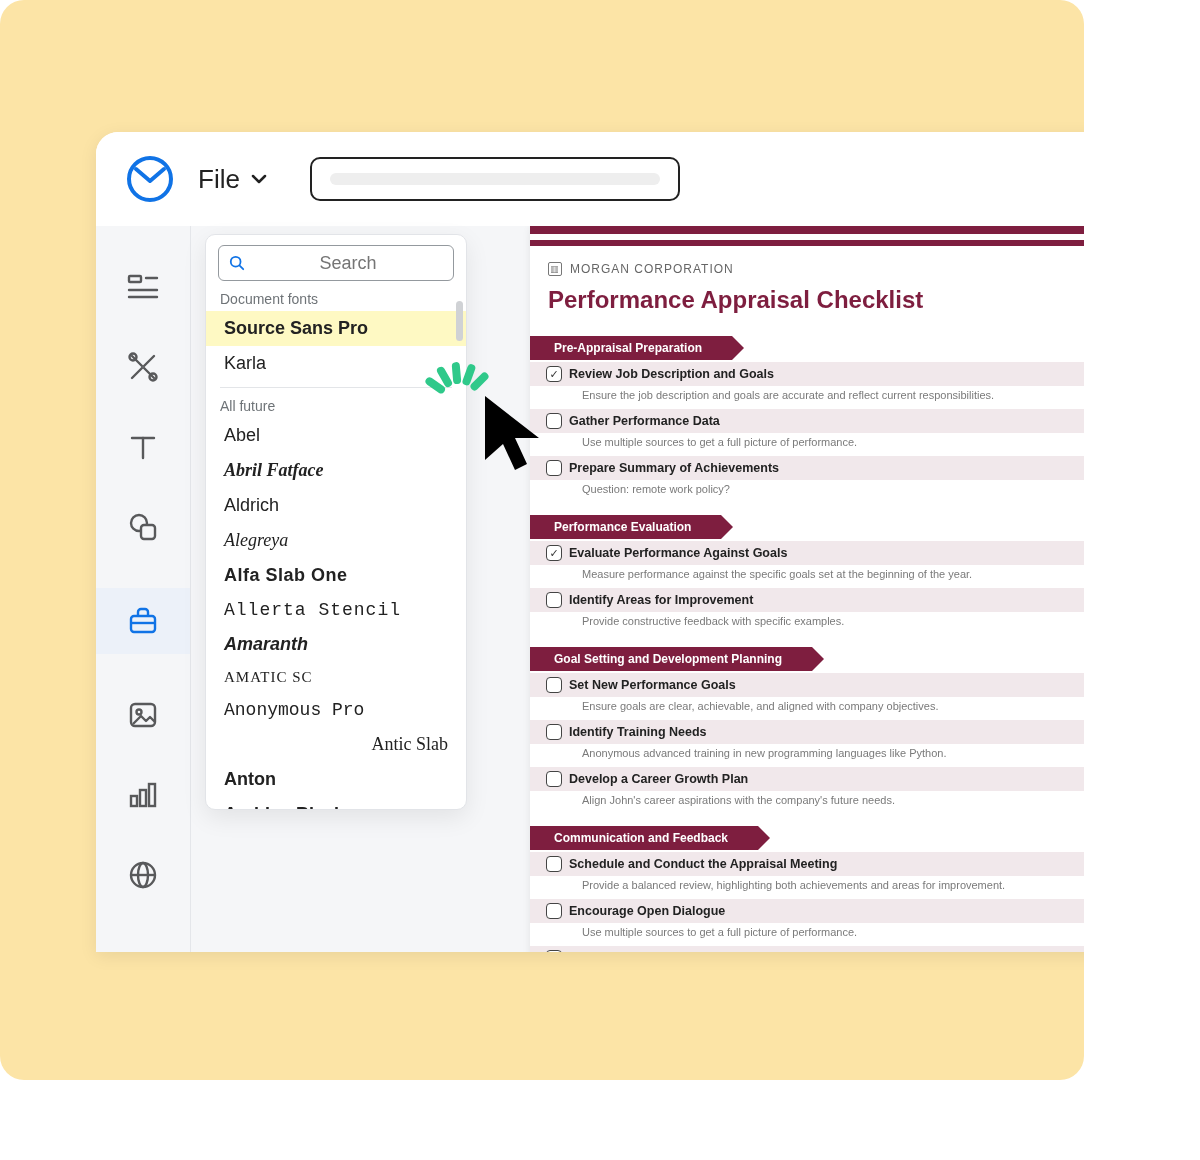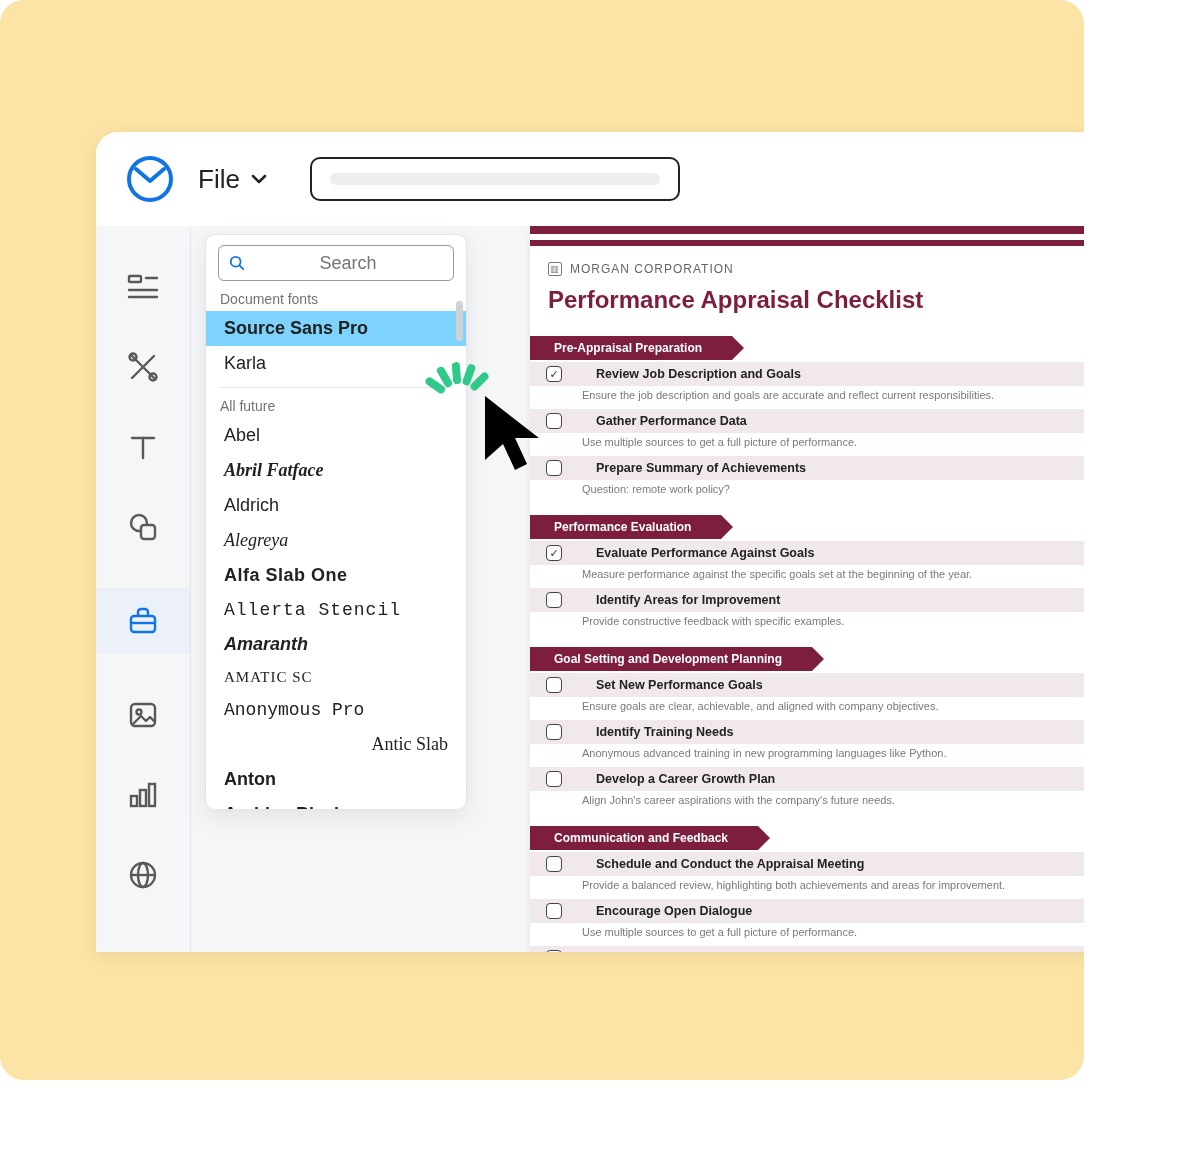--- a/index.html
+++ b/index.html
@@ -129,21 +129,21 @@
     font-size: 14px; color: #6E7377;
     padding: 4px 14px 4px 14px;
   }
   .font-item {
     font-size: 18px;
     padding: 7px 18px;
     color: #222;
     cursor: pointer;
   }
   .font-item.selected {
-    background: #7dd3fc;
+    background: #fef9c3;
     font-weight: 600;
   }
   .font-divider {
     height: 1px; background: #E3E5E8; margin: 6px 14px;
   }
   .font-scroll {
     position:absolute;
     right:3px; top:66px;
     width:7px; height:40px;
     background:#D0D2D5; border-radius:4px;
@@ -202,21 +202,21 @@
   .section-header .flag::after {
     content:"";
     position:absolute; right:-12px; top:0;
     width:0; height:0;
     border-top:12px solid transparent;
     border-bottom:12px solid transparent;
     border-left:12px solid #7E1E3F;
   }
   .item-row {
     display:flex; align-items:center;
-    gap:34px;
+    gap:7px;
     background:#F1E8EB;
     padding: 4px 10px;
     margin-top: 2px;
   }
   .item-check {
     width:16px; height:16px; border:1.6px solid #444; border-radius:4px;
     display:flex; align-items:center; justify-content:center;
     background:#fff;
     flex-shrink:0;
     margin-left: 6px;

